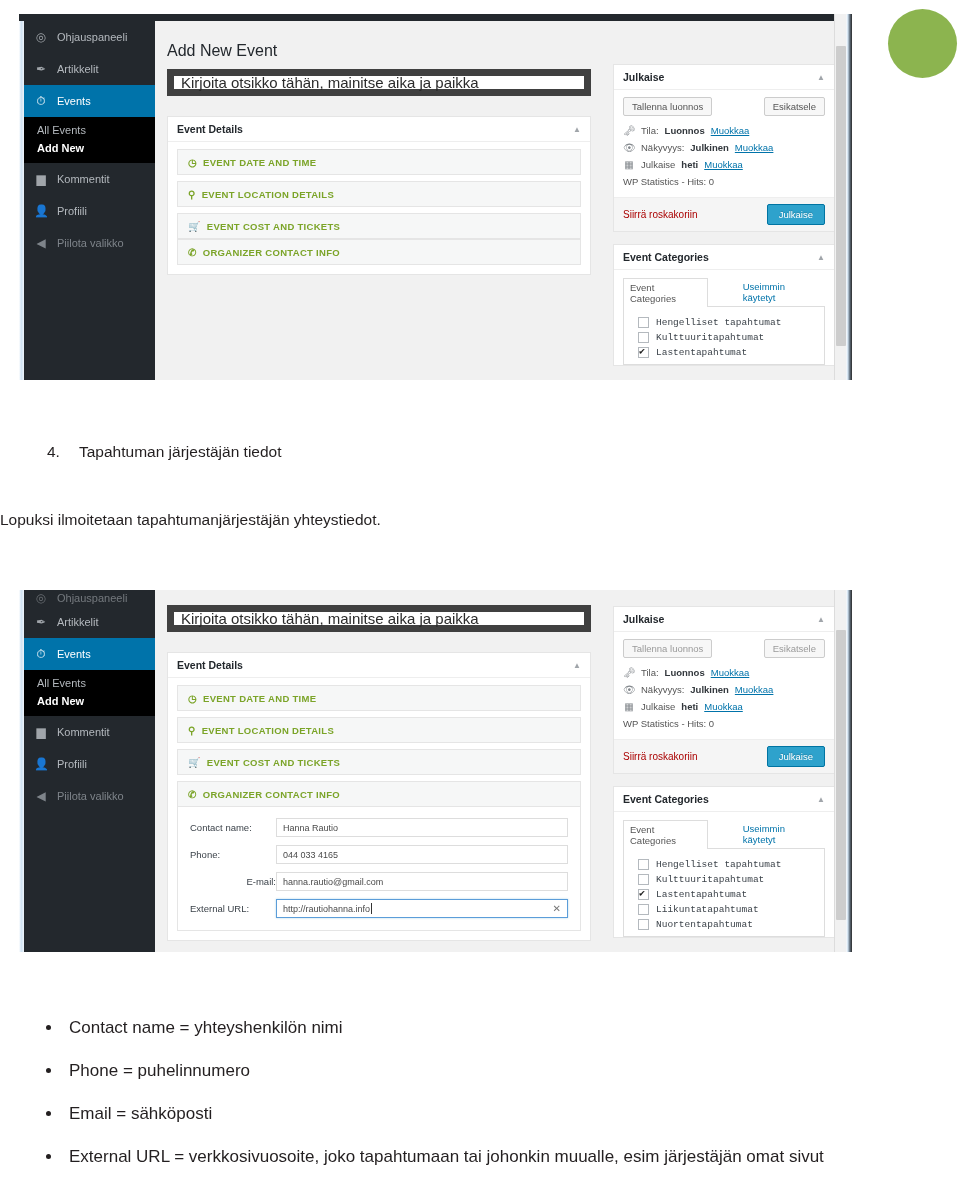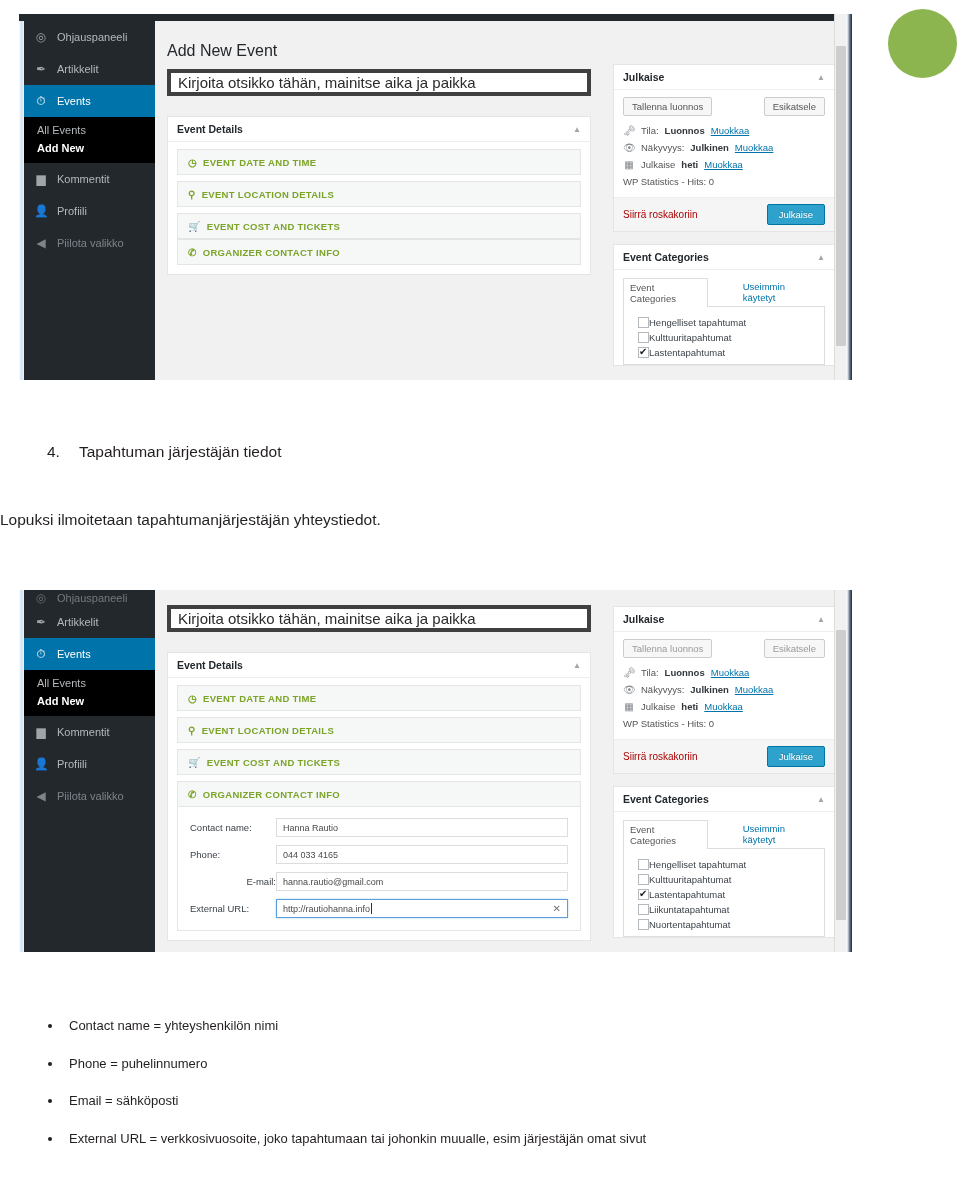--- a/index.html
+++ b/index.html
@@ -95,21 +95,21 @@
   .wp-main{
     position:absolute;
     background:#f1f1f1;
     overflow:hidden;
   }
   .page-title{
     font-size:16px; color:#23282d; font-weight:normal;
     margin:0; padding:0;
   }
   .title-input{
-    background:#fff; border:4px solid #404040;
+    background:#fff; border:7px solid #404040;
     height:27px; display:flex; align-items:center;
     padding:0 7px; font-size:15px; color:#2b2b2b;
   }
 
   .metabox{
     background:#fff; border:1px solid #e5e5e5;
   }
   .mb-head{
     display:flex; align-items:center; justify-content:space-between;
     padding:6px 9px; font-size:10.5px; font-weight:bold; color:#23282d;
@@ -193,22 +193,22 @@
     font-size:9.5px; padding:3px 6px; color:#555;
     border:1px solid transparent; border-bottom:none;
   }
   .tab.sel{ background:#fff; border-color:#ddd; position:relative; top:1px; }
   .tab.oth{ color:#0073aa;margin-left:28px; }
   .catlist{
     border:1px solid #ddd; border-top:none; background:#fff;
     padding:8px 9px 4px 14px;
   }
   .catrow{
-    display:flex; align-items:center; 
-    font-size:9.5px; color:#3c434a; padding:2px 0;
+    display:flex; align-items:center; gap:7px;
+    font-size:9.5px; color:#3c434a; padding:2px 0;font-family:Liberation Mono, monospace;
   }
 
   
   .sbar{
     position:absolute; top:0; right:6px; width:12px; height:100%;
     background:#f1f1f1; border-left:1px solid #dcdcdc;
   }
   .sbar .thumb{
     position:absolute; left:1px; width:10px; background:#cdcdcd; border-radius:1px;
   }
@@ -221,21 +221,21 @@
   .doc-h .num{ display:inline-block; width:32px; }
   .doc-p{
     position:absolute; left:0px; top:511px;
     font-size:15.5px; color:#231f20;
   }
   .bullets{
     position:absolute; left:33px; top:1017px;
     width:880px;
   }
   .bullets li{
-    font-size:13px; color:#231f20;
+    font-size:17px; color:#231f20;
     margin-bottom:20px; line-height:1.35;
     padding-left:6px;
   }
   .bullets{ list-style:disc; padding-left:30px; margin:0; }
   .bullets li.just{ text-align:justify; width:840px; }
 </style>
 </head>
 <body>
 
 <div class="green-dot"></div>

